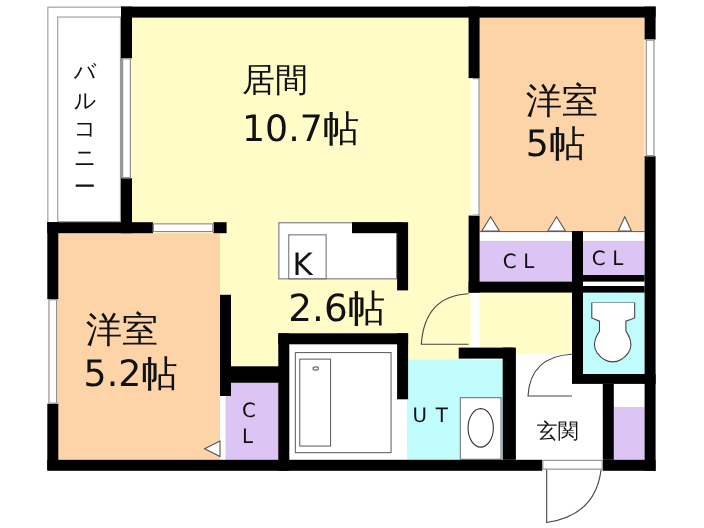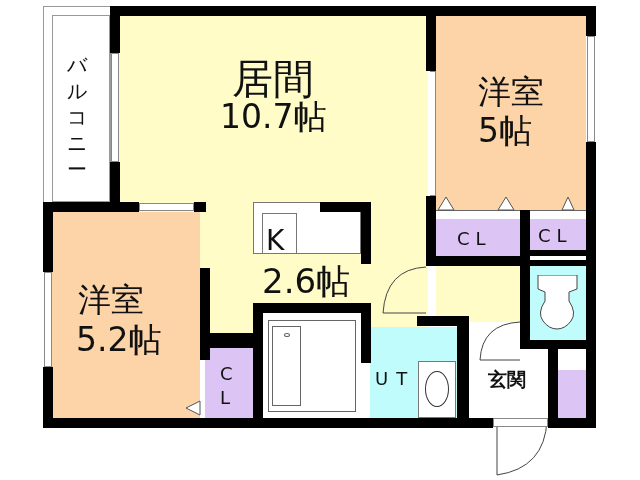--- a/index.html
+++ b/index.html
@@ -106,31 +106,31 @@
   <path d="M46 2 Q6 4 3 48 L46 48" fill="none" stroke="#444" stroke-width="1"></path>
 </svg>
 <svg class="abs" style="left:478px;top:320px;" width="44" height="42">
   <path d="M42 2 Q4 4 2 40 L42 40" fill="none" stroke="#444" stroke-width="1"></path>
 </svg>
 <svg class="abs" style="left:495px;top:420px;" width="55" height="58">
   <path d="M2 0 L2 55 Q50 48 52 0" fill="none" stroke="#444" stroke-width="1"></path>
 </svg>
 <div class="window" style="left:493px;top:418px;width:55px;height:9px;"></div>
 
-<div class="lbl" style="left:232px;top:58px;font-size:41px;">居間</div>
+<div class="lbl" style="left:220px;top:58px;font-size:30px;">居間</div>
 <div class="lbl" style="left:220px;top:100px;font-size:33px;">10.7帖</div>
 
 <div class="lbl" style="left:478px;top:75px;font-size:33px;">洋室</div>
 <div class="lbl" style="left:478px;top:114px;font-size:33px;">5帖</div>
 
 <div class="lbl" style="left:78px;top:283px;font-size:33px;">洋室</div>
 <div class="lbl" style="left:76px;top:323px;font-size:33px;">5.2帖</div>
 
 <div class="lbl" style="left:266px;top:226px;font-size:28px;">K</div>
 <div class="lbl" style="left:262px;top:264px;font-size:34px;">2.6帖</div>
 
 <div class="lbl" style="left:457px;top:230px;font-size:18px;letter-spacing:6px;">CL</div>
 <div class="lbl" style="left:538px;top:227px;font-size:18px;letter-spacing:6px;">CL</div>
 <div class="lbl" style="left:220px;top:362px;font-size:18px;line-height:24px;">C
 L</div>
 
 <div class="lbl" style="left:375px;top:370px;font-size:18px;letter-spacing:8px;">UT</div>
-<div class="lbl" style="left:488px;top:370px;font-size:19px;font-weight:bold;">玄関</div>
+<div class="lbl" style="left:488px;top:383px;font-size:19px;">玄関</div>
 
 </body></html>

